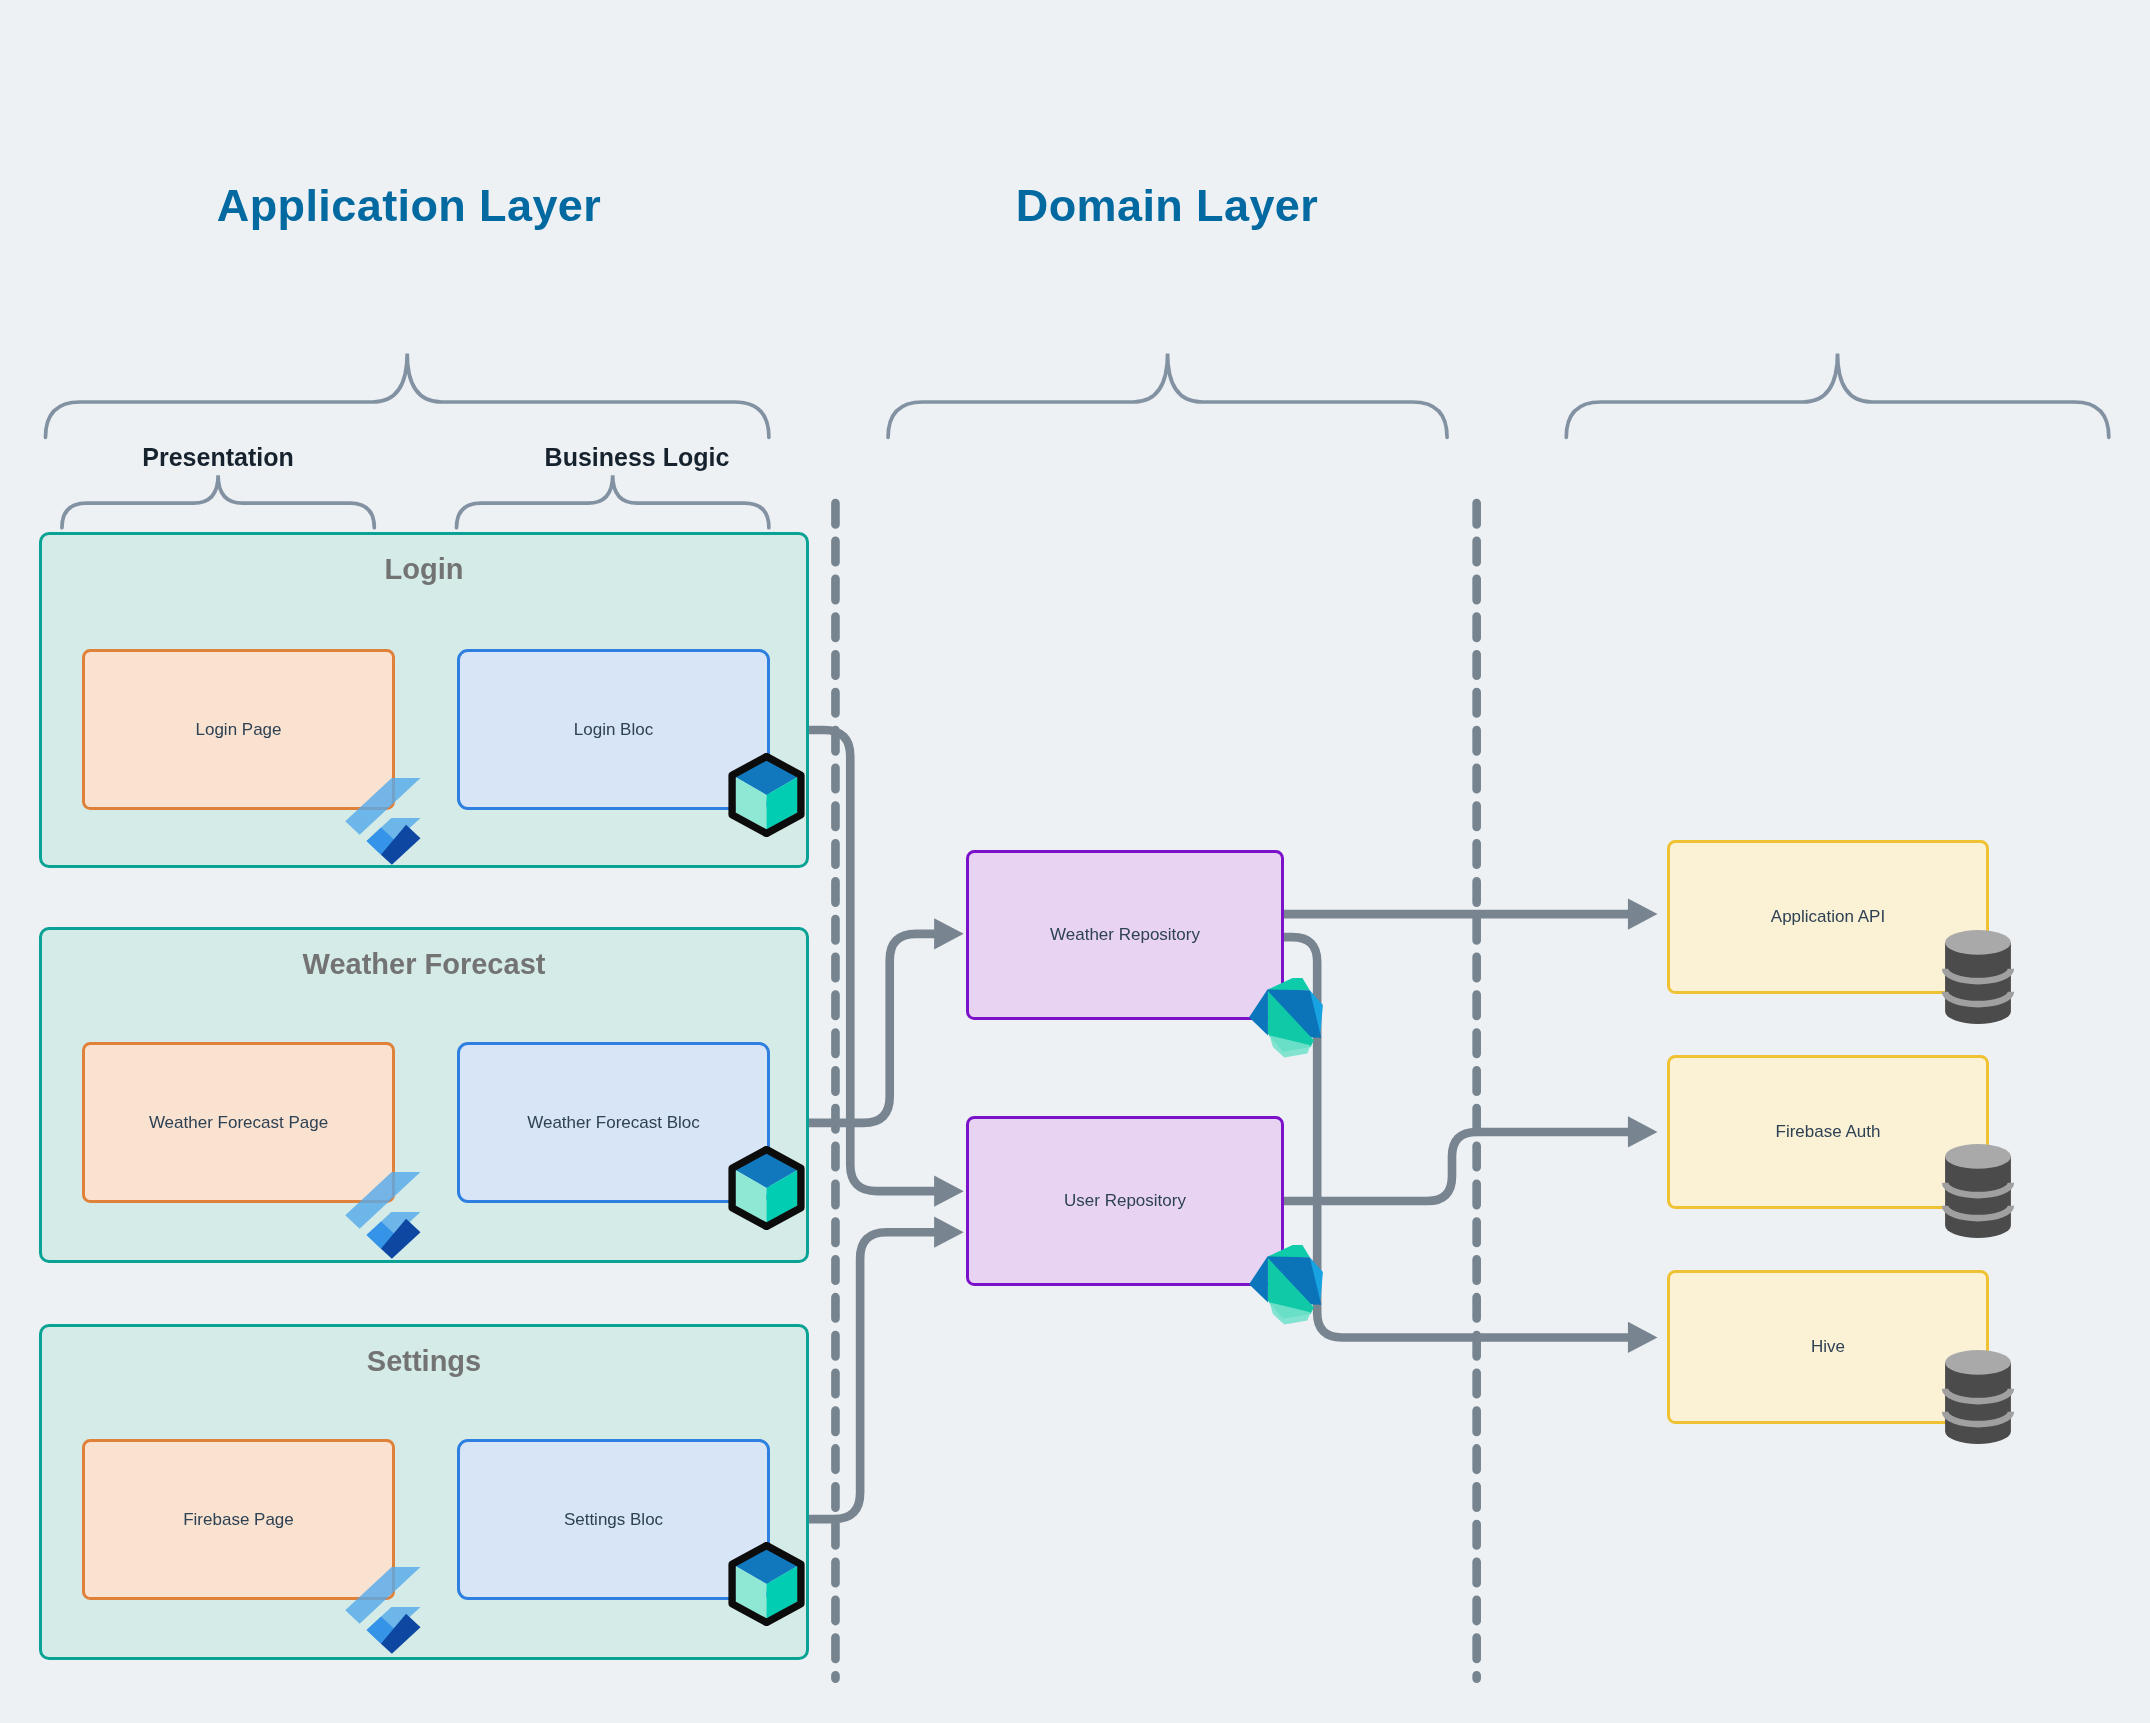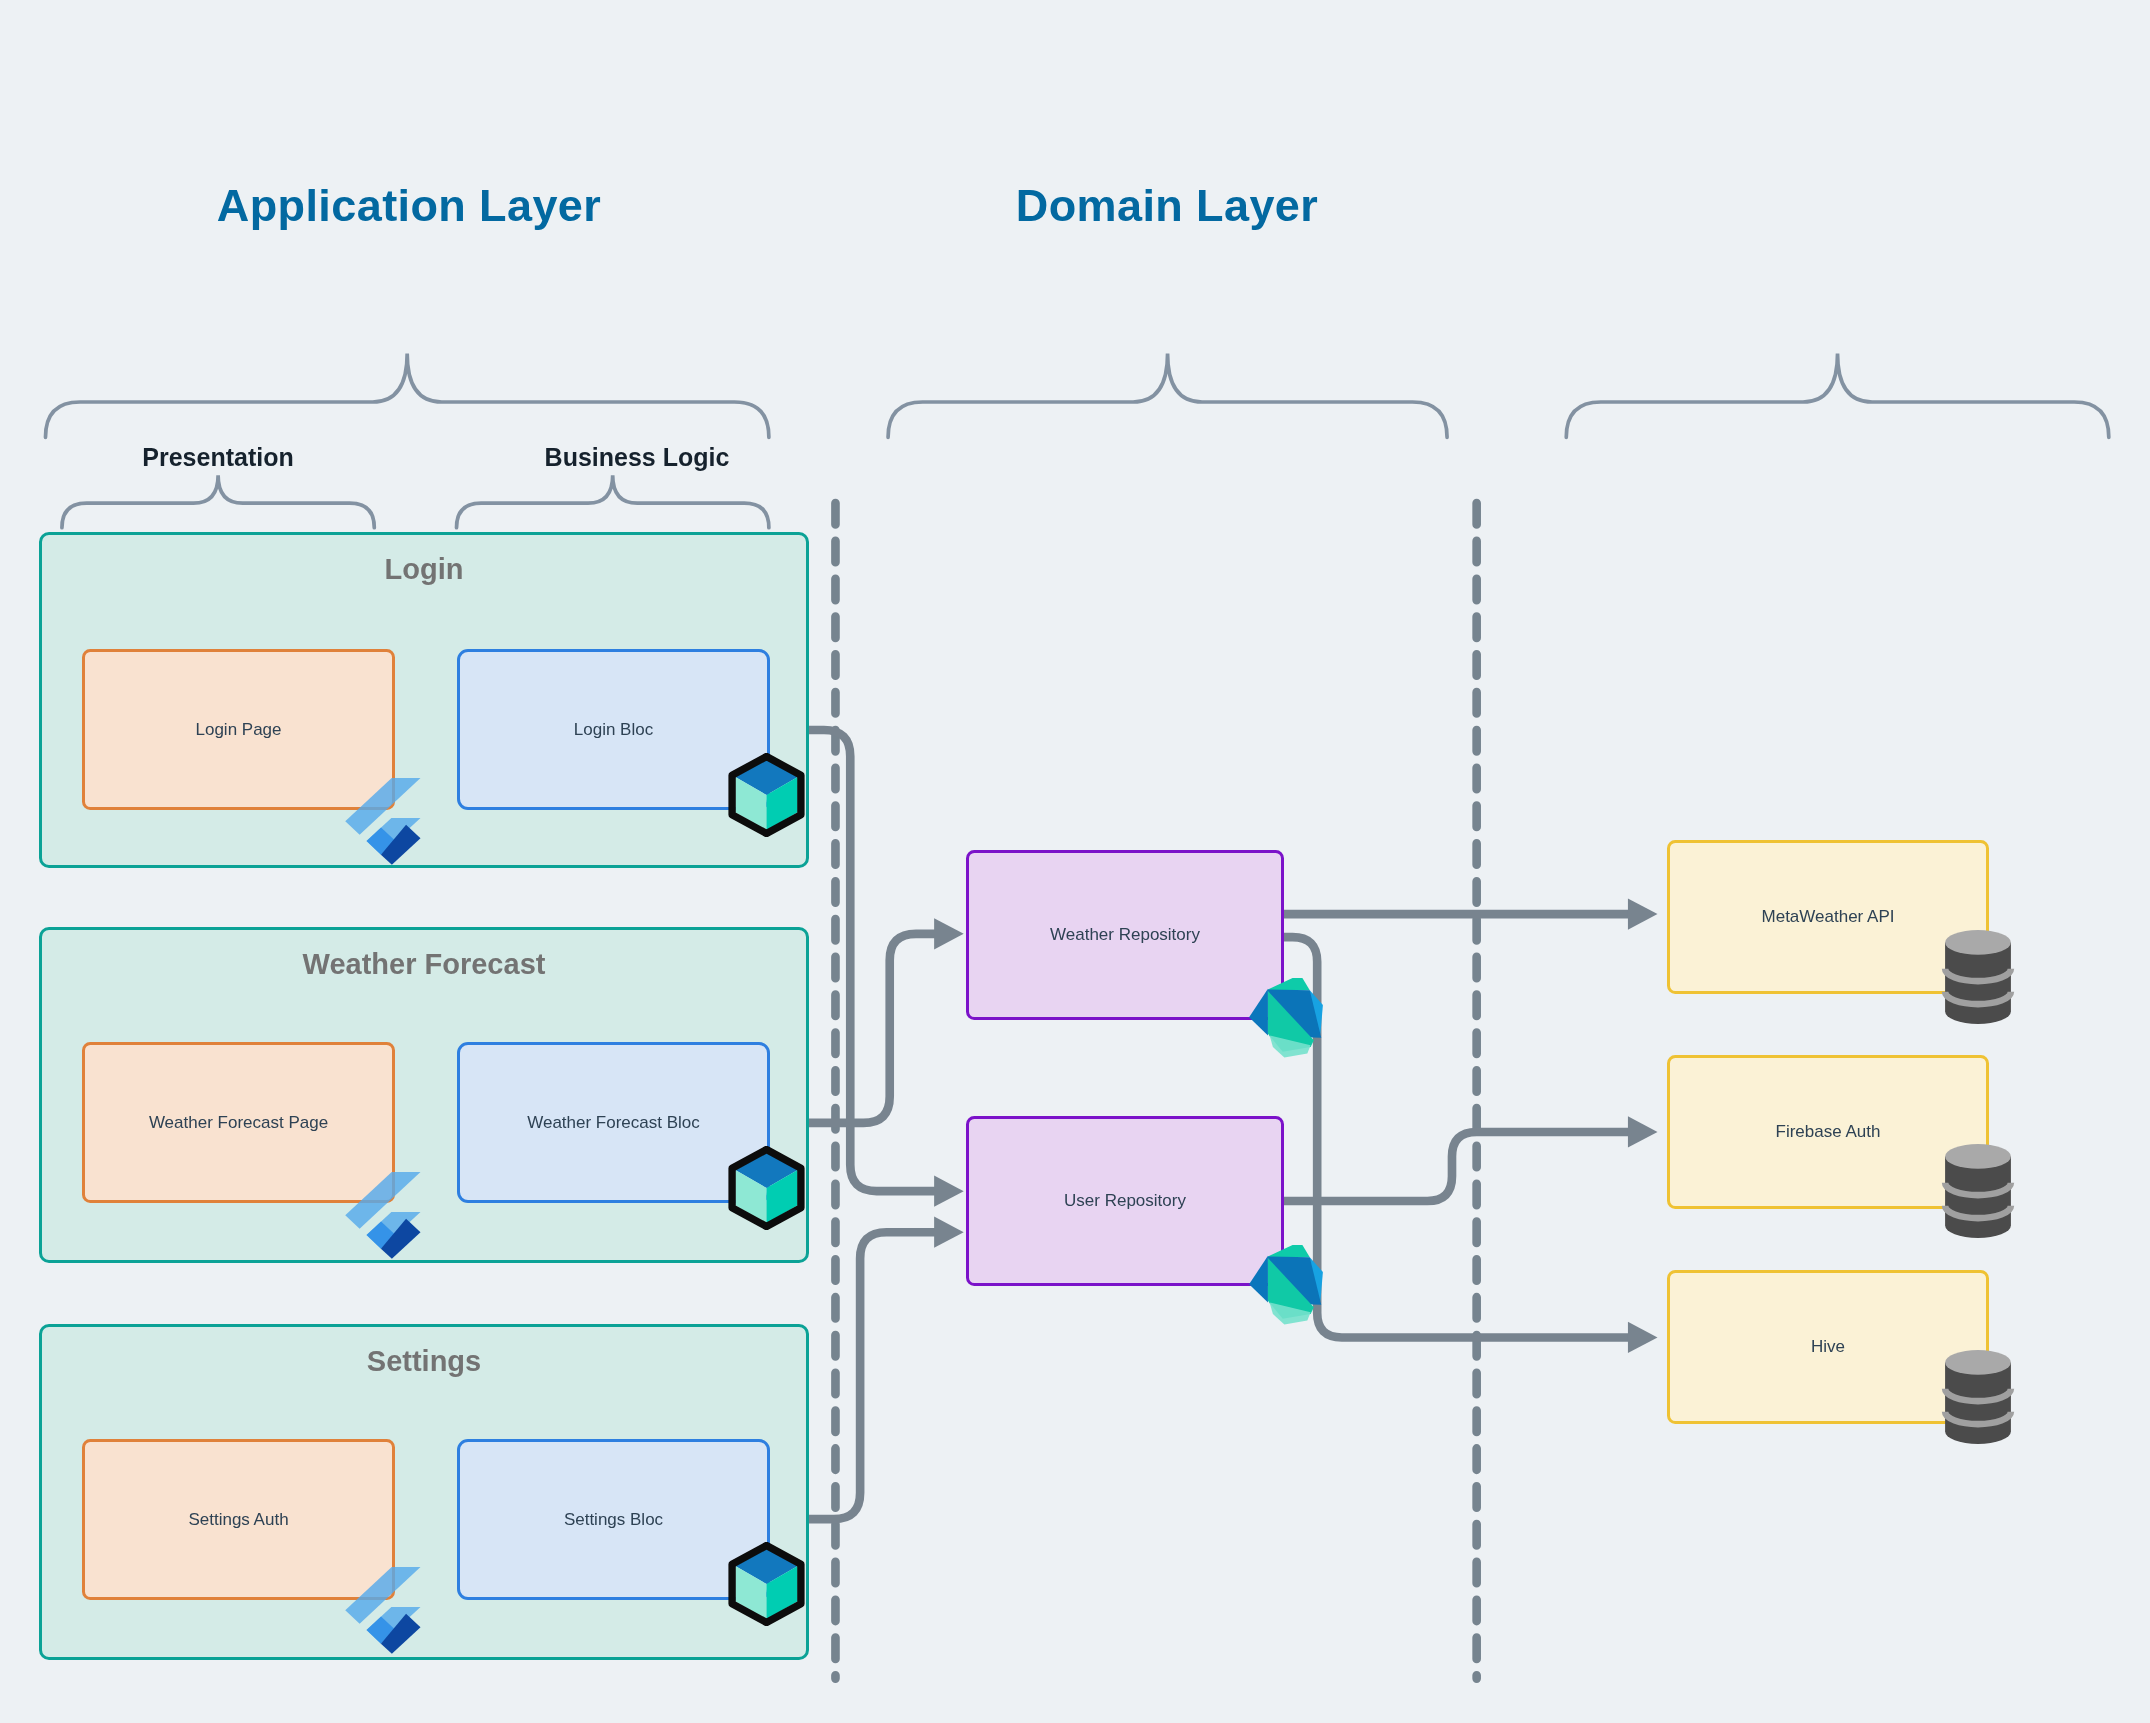--- a/index.html
+++ b/index.html
@@ -111,35 +111,35 @@
   <div class="page-box" style="top:1042px;">
     <div class="box-label">Weather Forecast Page</div>
   </div>
   <div class="bloc-box" style="top:1042px;">
     <div class="box-label">Weather Forecast Bloc</div>
   </div>
 
   <div class="group-box" style="top:1324px;"></div>
   <div class="group-title" style="top:1342px;">Settings</div>
   <div class="page-box" style="top:1439px;">
-    <div class="box-label">Settings Auth</div>
+    <div class="box-label">Firebase Page</div>
   </div>
   <div class="bloc-box" style="top:1439px;">
     <div class="box-label">Settings Bloc</div>
   </div>
 
   <div class="repo-box" style="top:850px;">
     <div class="box-label">Weather Repository</div>
   </div>
   <div class="repo-box" style="top:1116px;">
     <div class="box-label">User Repository</div>
   </div>
 
   <div class="data-box" style="top:840px;">
-    <div class="box-label">MetaWeather API</div>
+    <div class="box-label">Application API</div>
   </div>
   <div class="data-box" style="top:1055px;">
     <div class="box-label">Firebase Auth</div>
   </div>
   <div class="data-box" style="top:1260px;margin-top:10px;">
     <div class="box-label">Hive</div>
   </div>
 
   <svg class="icon" style="left:345px;top:778px;" width="76" height="87" viewBox="0 0 92 106">
     <polygon points="56.6,0 0,52.7 17.5,69 91.7,0" fill="#57a9ea" opacity="0.82"></polygon>

